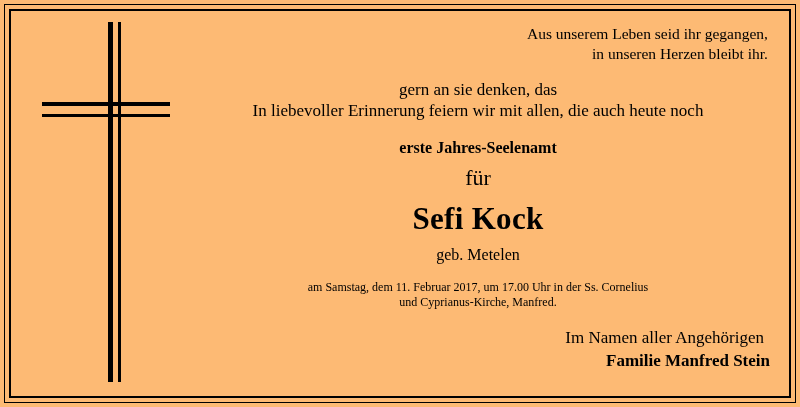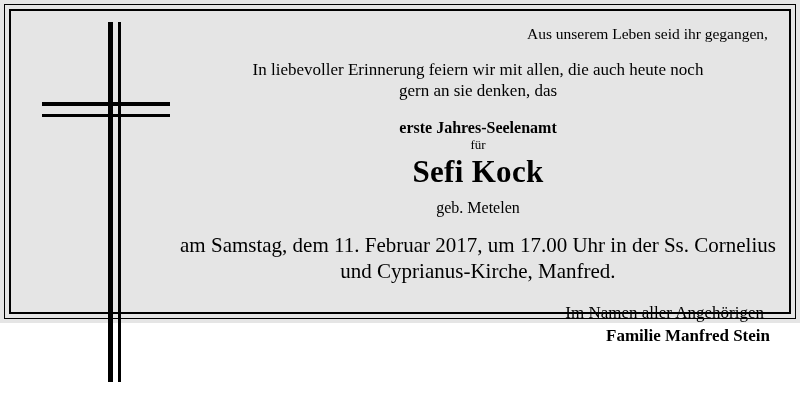--- a/index.html
+++ b/index.html
@@ -11,23 +11,23 @@
     width: 800px;
     height: 407px;
     font-family: "Liberation Serif", serif;
     color: #000000;
     overflow: hidden;
   }
 
   #notice {
     position: relative;
     width: 800px;
-    height: 323px;
+    height: 407px;
     box-sizing: border-box;
-    background: #e5e5e5;
+    background: #fdba74;
   }
 
   
   .frame-outer {
     position: absolute;
     left: 4px;
     top: 4px;
     right: 4px;
     bottom: 4px;
     border: 1px solid #000000;
@@ -112,46 +112,48 @@
     margin-top: 16px;
   }
 
   .occasion {
     font-size: 16px;
     font-weight: bold;
     margin-top: 16px;
   }
 
   .fuer {
-    font-size: 13px;
+    font-size: 22px;
+    margin-top: 8px;
   }
 
   .name {
     font-size: 31px;
     font-weight: bold;
+    margin-top: 8px;
     letter-spacing: 0.3px;
   }
 
   .maiden {
     font-size: 16px;
     margin-top: 7px;
   }
 
   .dates {
     font-size: 17px;
     font-weight: bold;
     margin-top: 11px;
   }
   .dates .sep {
     display: inline-block;
     width: 26px;
   }
 
   .details {
-    font-size: 21px;
+    font-size: 12px;
     line-height: 1.33;
     margin-top: 16px;
   }
 
   .closing {
     text-align: right;
     font-size: 17px;
     margin-top: 18px;
     margin-right: 12px;
   }
@@ -175,25 +177,26 @@
     <div class="cross-vertical"></div>
     <div class="cross-vertical2"></div>
     <div class="cross-horizontal"></div>
     <div class="cross-horizontal2"></div>
   </div>
 
   <div class="content">
 
     <div class="verse">
       <div>Aus unserem Leben seid ihr gegangen,</div>
+      <div>in unseren Herzen bleibt ihr.</div>
     </div>
 
     <div class="intro">
+      <div class="line">gern an sie denken, das</div>
       <div class="line">In liebevoller Erinnerung feiern wir mit allen, die auch heute noch</div>
-      <div class="line">gern an sie denken, das</div>
     </div>
 
     <div class="line occasion">erste Jahres-Seelenamt</div>
 
     <div class="line fuer">für</div>
 
     <div class="line name">Sefi Kock</div>
 
     <div class="line maiden">geb. Metelen</div>
 

